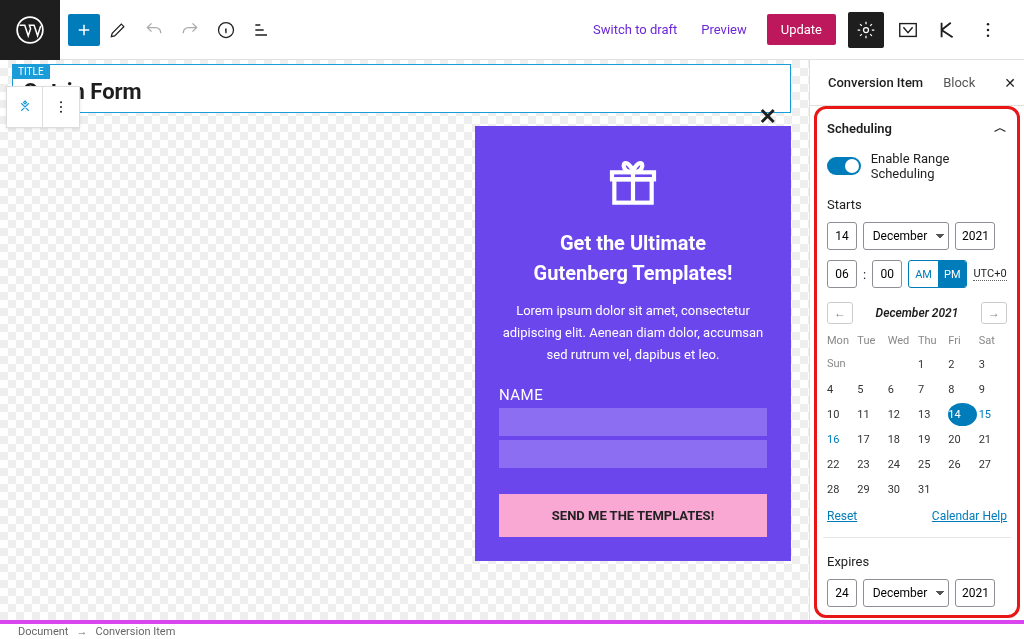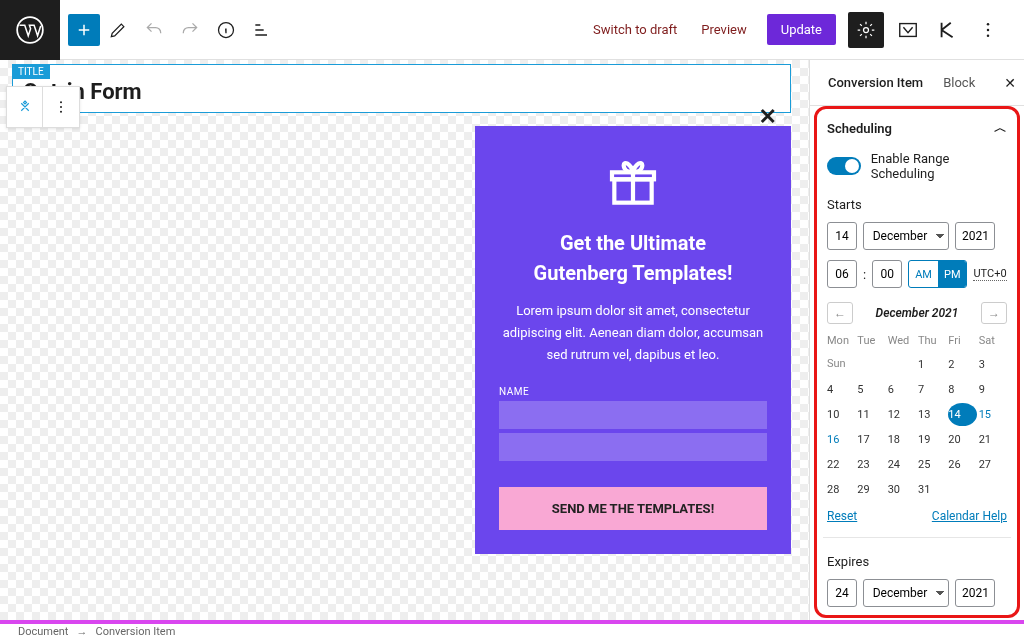--- a/index.html
+++ b/index.html
@@ -7,22 +7,22 @@
   .app { width: 1024px; height: 639px; position: relative; overflow: hidden; }
 
   
   .topbar { height: 60px; display: flex; align-items: center; border-bottom: 1px solid #e0e0e0; padding-right: 16px; }
   .wp-logo { width: 60px; height: 60px; background: #1e1e1e; display: flex; align-items: center; justify-content: center; }
   .wp-logo svg { width: 28px; height: 28px; }
   .add-btn { width: 32px; height: 32px; background: #007cba; color: #fff; display: flex; align-items: center; justify-content: center; margin-left: 8px; border-radius: 2px; cursor:pointer; }
   .tool-btn { width: 36px; height: 48px; display: flex; align-items: center; justify-content: center; cursor:pointer; color:#1e1e1e; }
   .tool-btn.disabled { color: #aaa; }
   .topbar .spacer { flex: 1; }
-  .link-btn { color: #7f1d1d; padding: 8px 12px; cursor:pointer; }
-  .update-btn { background:#6d28d9; color:#fff; padding: 8px 14px; border-radius:2px; margin:0 8px; cursor:pointer; }
+  .link-btn { color: #6d28d9; padding: 8px 12px; cursor:pointer; }
+  .update-btn { background:#be185d; color:#fff; padding: 8px 14px; border-radius:2px; margin:0 8px; cursor:pointer; }
   .settings-btn { width:36px; height:36px; background:#1e1e1e; color:#fff; display:flex; align-items:center; justify-content:center; border-radius:2px; margin:0 4px; cursor:pointer;}
   .icon-btn { width:36px; height:36px; display:flex; align-items:center; justify-content:center; cursor:pointer; margin:0 2px; }
 
   
   .canvas-wrap { position:absolute; top:60px; left:0; right:215px; bottom:19px; overflow:hidden;}
   .canvas { position:relative; width:100%; height:100%;
     background-image: linear-gradient(45deg,#eee 25%,transparent 25%),linear-gradient(-45deg,#eee 25%,transparent 25%),linear-gradient(45deg,transparent 75%,#eee 75%),linear-gradient(-45deg,transparent 75%,#eee 75%);
     background-size: 16px 16px; background-position: 0 0,0 8px,8px -8px,-8px 0; }
   .title-block { position:absolute; top:4px; left:12px; right:18px; border:1px solid #1a9cd8; background:#fff; padding: 14px 10px 8px; }
   .title-block .badge { position:absolute; top:-1px; left:-1px; background:#1a9cd8; color:#fff; font-size:10px; padding:2px 6px; text-transform:uppercase;}
@@ -31,21 +31,21 @@
   .block-toolbar > div { width:36px; height:40px; display:flex; align-items:center; justify-content:center; border-right:1px solid #ddd; cursor:pointer;}
   .block-toolbar > div:last-child { border-right:none;}
   .block-toolbar .handle { color:#1a9cd8; }
 
   .close-x { position:absolute; top:44px; right:32px; font-size:22px; font-weight:700; cursor:pointer; z-index:6;}
 
   .optin { position:absolute; top:66px; right:18px; width:316px; background:#6b46ed; color:#fff; padding:30px 24px 24px; }
   .optin .gift { display:flex; justify-content:center; margin-bottom:16px;}
   .optin h2 { text-align:center; font-size:20px; font-weight:700; line-height:1.5;}
   .optin .desc { text-align:center; font-size:13px; margin-top:12px; line-height:1.7; }
-  .optin .field-label { font-size:10px; letter-spacing:.5px; margin-top:20px; }
+  .optin .field-label { font-size:15px; letter-spacing:.5px; margin-top:20px; }
   .optin .field-input { width:100%; height:28px; background:rgba(255,255,255,.22); border:none; margin-top:4px; }
   .optin .cta { width:100%; background:#f9a8d4; color:#222; font-weight:700; font-size:13px; padding:14px; margin-top:26px; border:none; cursor:pointer;}
 
   
   .sidebar { position:absolute; top:60px; right:0; width:215px; bottom:19px; border-left:1px solid #e0e0e0; overflow:hidden; }
   .sidebar-tabs { display:flex; align-items:center; border-bottom:1px solid #e0e0e0; padding: 0 8px; height:46px;}
   .sidebar-tabs .tab { padding:14px 10px; font-size:13px; cursor:pointer; color:#555;}
   .sidebar-tabs .tab:first-child { font-weight:500; color:#1e1e1e; }
   .sidebar-tabs .close { margin-left:auto; cursor:pointer; font-size:14px;}
 

